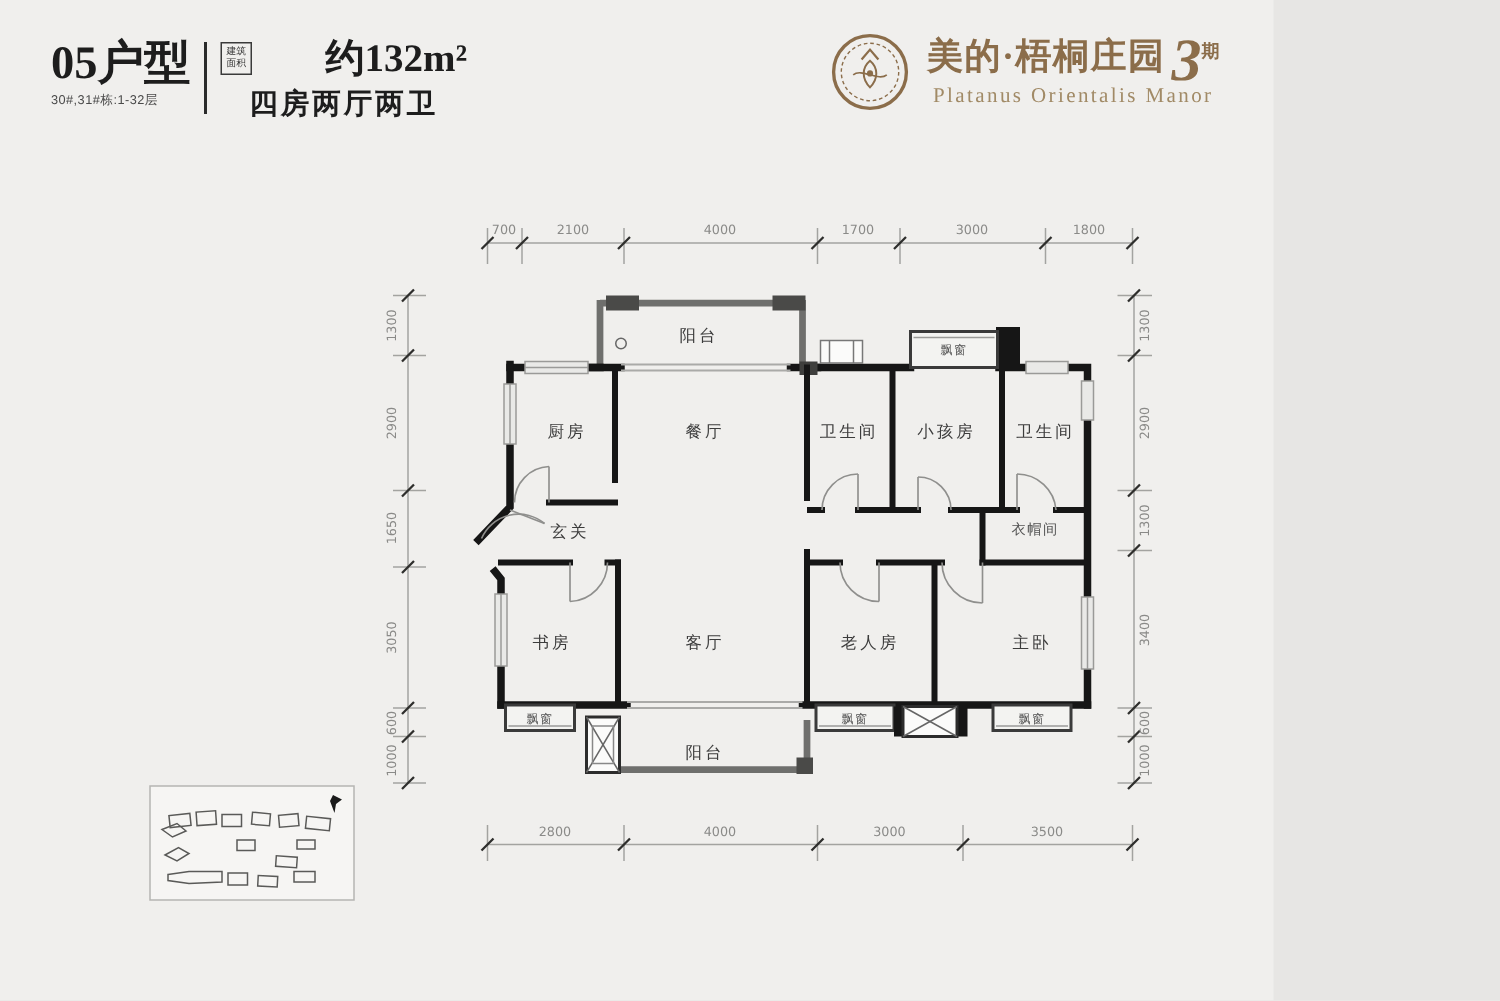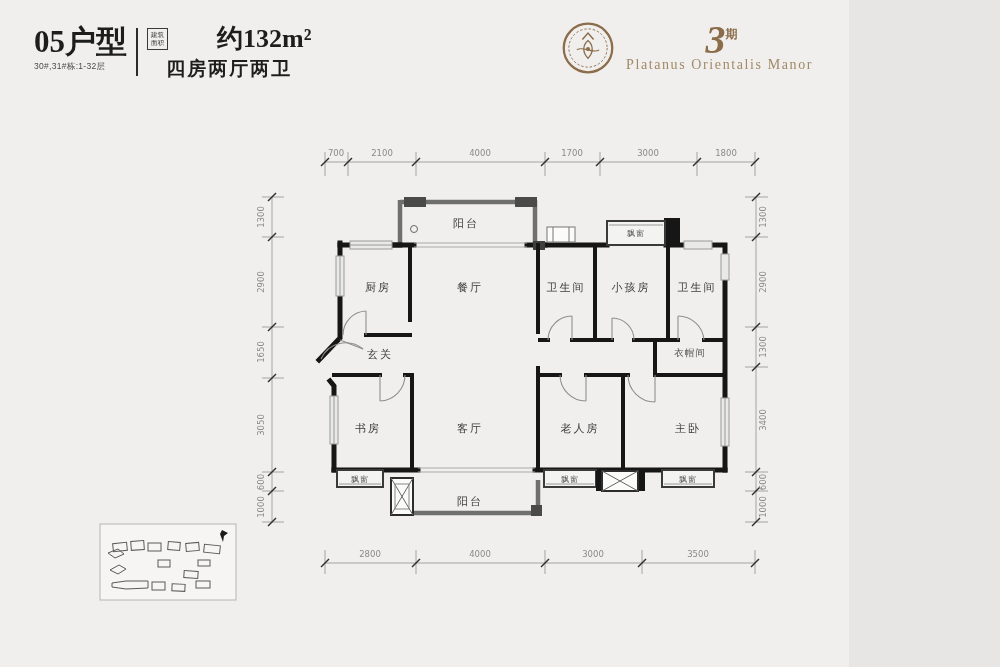--- a/index.html
+++ b/index.html
@@ -58,20 +58,21 @@
     <svg width="56" height="56" viewBox="0 0 60 60">
       <circle cx="30" cy="30" r="26" fill="none" stroke="#8b6d4a" stroke-width="2.4"></circle>
       <circle cx="30" cy="30" r="20.5" fill="none" stroke="#8b6d4a" stroke-width="1" stroke-dasharray="2.6 2"></circle>
       <path d="M24 21 L30 14 L36 21" fill="none" stroke="#8b6d4a" stroke-width="1.6"></path>
       <path d="M30 22 C24 27 24 35 30 41 C36 35 36 27 30 22 Z" fill="none" stroke="#8b6d4a" stroke-width="1.4"></path>
       <path d="M18 32 C24 27 36 37 42 32" fill="none" stroke="#8b6d4a" stroke-width="1.2"></path>
       <circle cx="30" cy="31" r="2.2" fill="#8b6d4a"></circle>
     </svg>
     <div class="brand-text">
       <div class="brand-row">
+        <span class="brand-name">美的·梧桐庄园</span>
         <span class="brand-phase">
           <span class="ph3">3</span>
           <span class="phq">期</span>
         </span>
       </div>
       <div class="brand-en">Platanus Orientalis Manor</div>
     </div>
   </div>
 
   <svg class="plan" width="1000" height="667" viewBox="0 0 1000 667">

